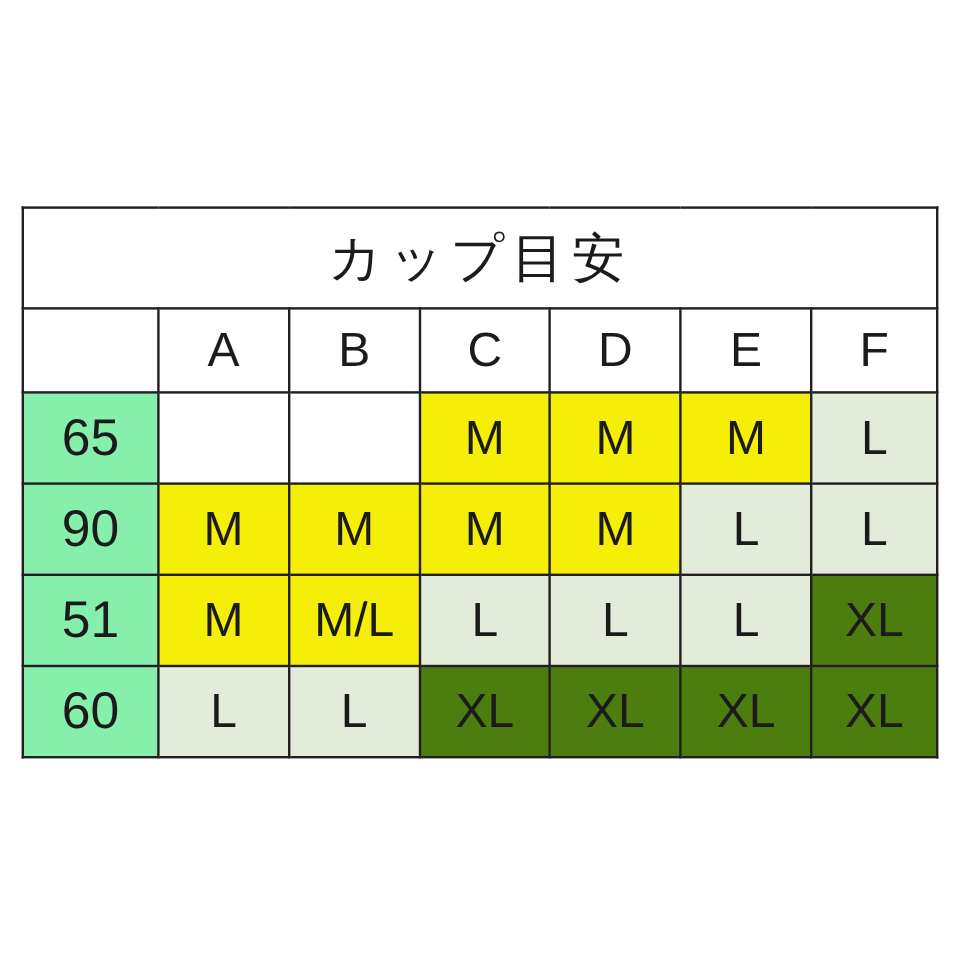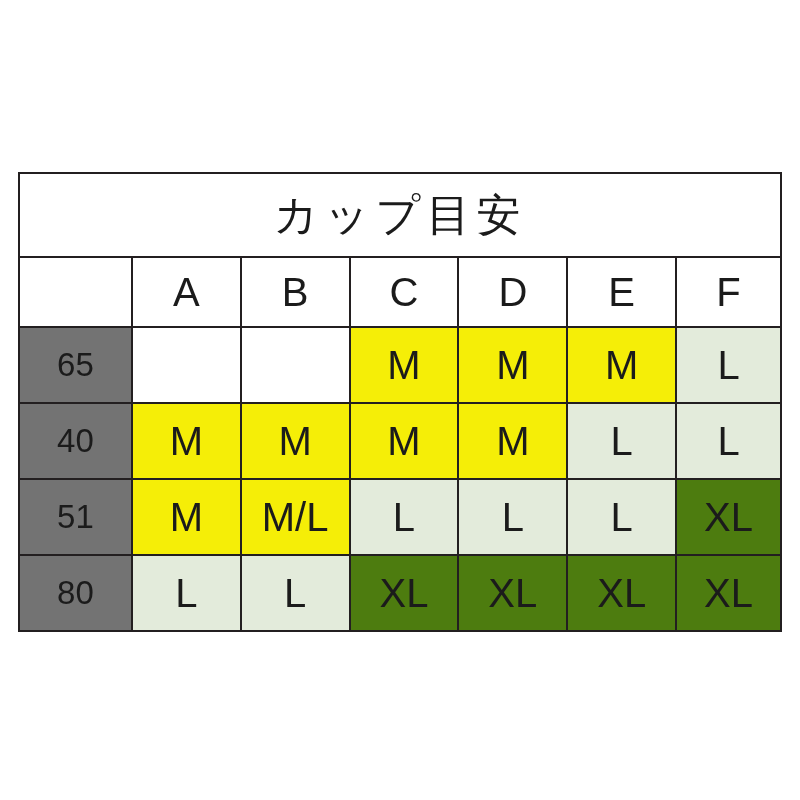--- a/index.html
+++ b/index.html
@@ -51,22 +51,22 @@
   .hdr-cell {
     height: 68px;
     font-size: 40px;
     background: #ffffff;
   }
   .corner-cell {
     background: #ffffff;
   }
   .row-head {
     height: 74px;
-    font-size: 33px;
-    background: #737373;
+    font-size: 43px;
+    background: #86efac;
   }
   .data-cell {
     height: 74px;
     font-size: 40px;
   }
   .fill-none  { background: #ffffff; }
   .fill-m     { background: #f5ee07; }
   .fill-l     { background: #e3ebdb; }
   .fill-xl    { background: #4d7c0f; }
   
@@ -107,41 +107,41 @@
           <td class="row-head">65</td>
           <td class="data-cell fill-none"></td>
           <td class="data-cell fill-none"></td>
           <td class="data-cell fill-m">M</td>
           <td class="data-cell fill-m">M</td>
           <td class="data-cell fill-m">M</td>
           <td class="data-cell fill-l">L</td>
         </tr>
 
         <tr>
-          <td class="row-head">40</td>
+          <td class="row-head">90</td>
           <td class="data-cell fill-m">M</td>
           <td class="data-cell fill-m">M</td>
           <td class="data-cell fill-m">M</td>
           <td class="data-cell fill-m">M</td>
           <td class="data-cell fill-l">L</td>
           <td class="data-cell fill-l">L</td>
         </tr>
 
         <tr>
           <td class="row-head">51</td>
           <td class="data-cell fill-m">M</td>
           <td class="data-cell fill-m">M/L</td>
           <td class="data-cell fill-l">L</td>
           <td class="data-cell fill-l">L</td>
           <td class="data-cell fill-l">L</td>
           <td class="data-cell fill-xl">XL</td>
         </tr>
 
         <tr>
-          <td class="row-head">80</td>
+          <td class="row-head">60</td>
           <td class="data-cell fill-l">L</td>
           <td class="data-cell fill-l">L</td>
           <td class="data-cell fill-xl">XL</td>
           <td class="data-cell fill-xl">XL</td>
           <td class="data-cell fill-xl">XL</td>
           <td class="data-cell fill-xl">XL</td>
         </tr>
       </tbody>
     </table>
   </div>

